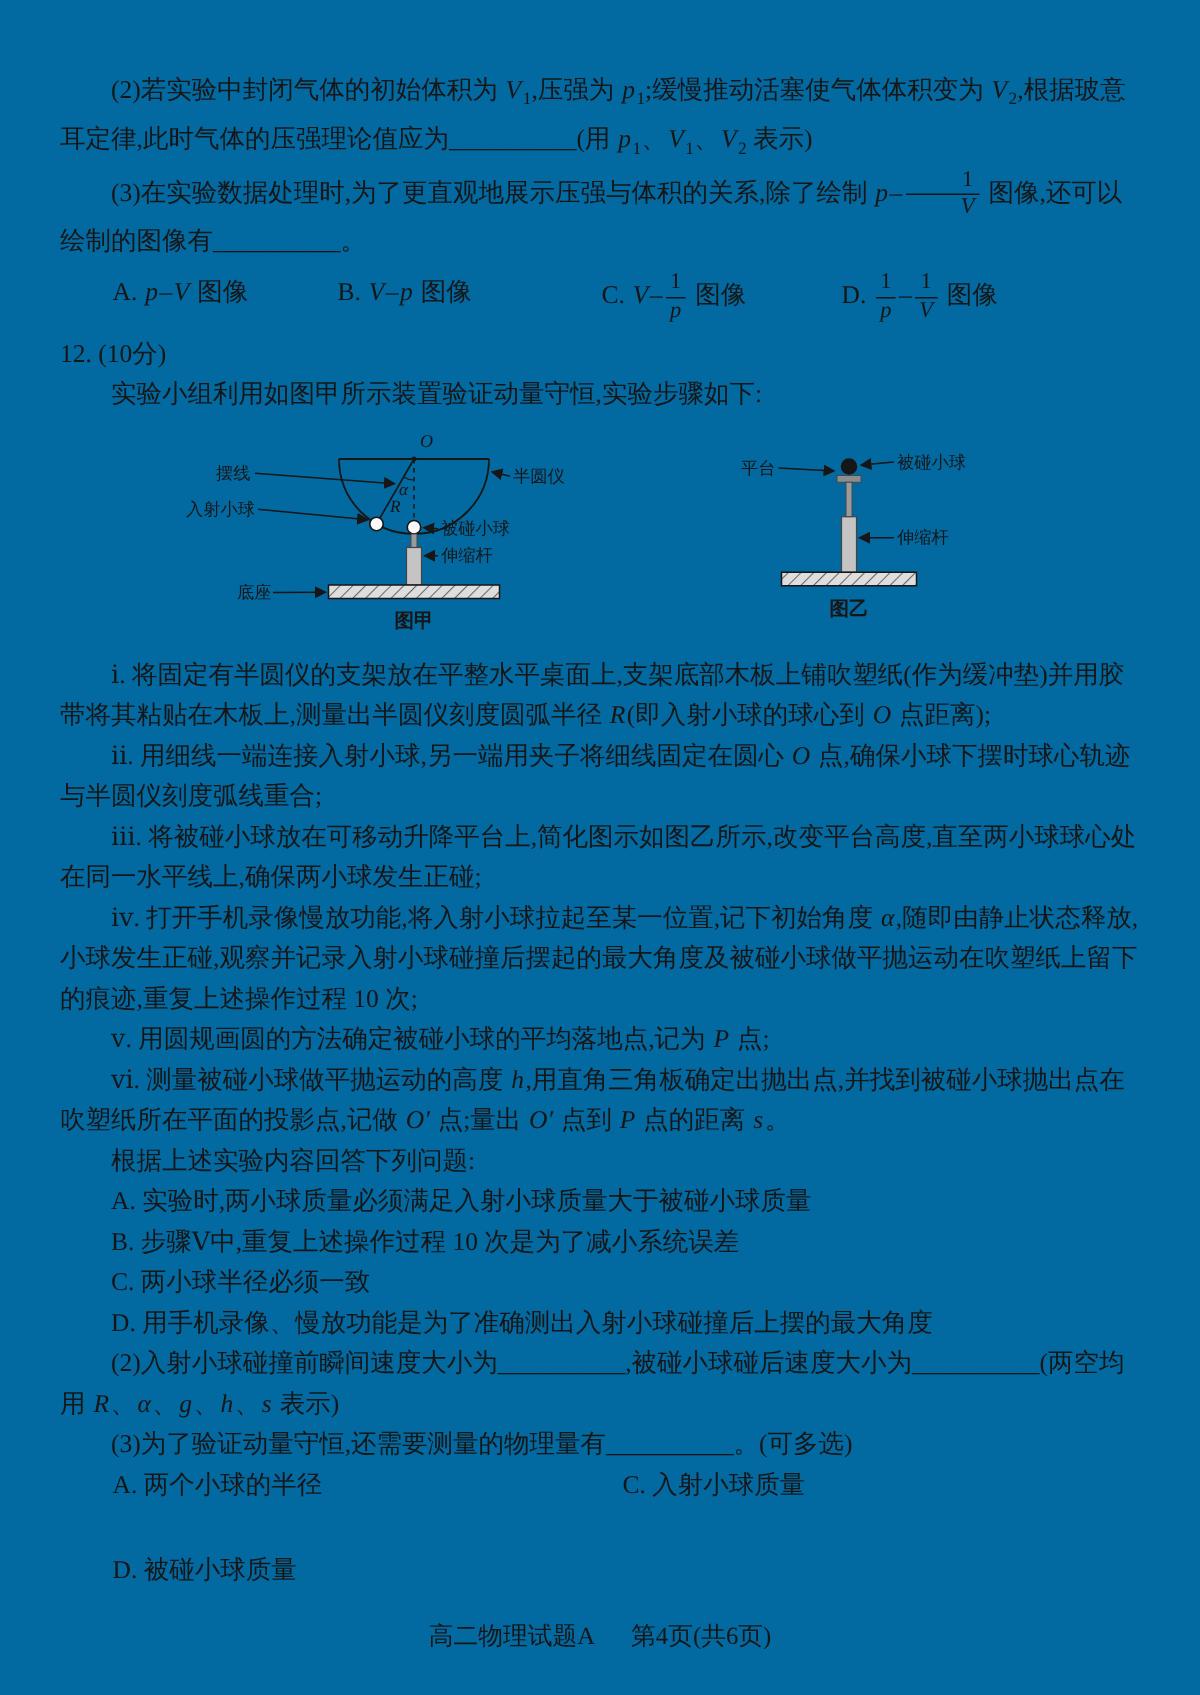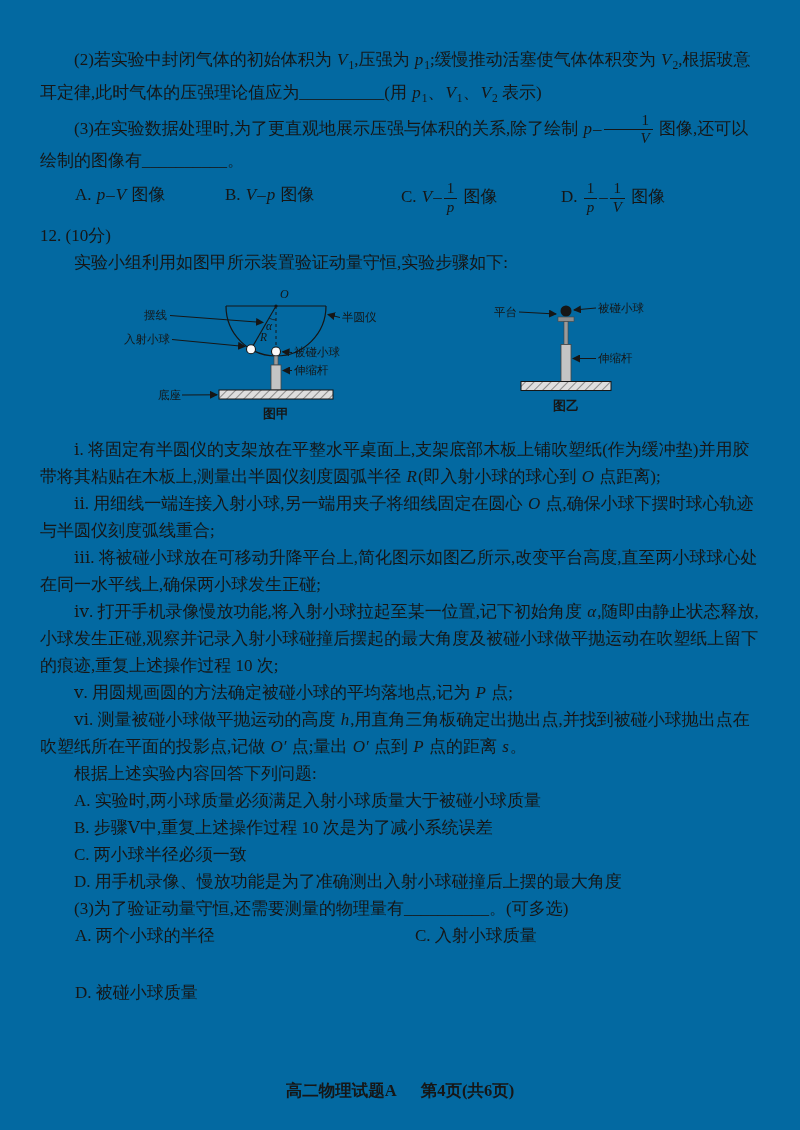--- a/index.html
+++ b/index.html
@@ -23,21 +23,21 @@
   .frac .den { padding:1px 3px 0; font-style:italic; }
   .opt-row { display:flex; padding-left:35px; margin:7px 0 6px; }
   .opt-a { width:150px; } .opt-b { width:160px; } .opt-c { width:160px;margin-left:16px; } .opt-d { flex:1; }
   .q-num { margin-top:6px; }
   .figures { display:flex; justify-content:center; align-items:flex-end; gap:48px; margin:4px 0 6px; }
   svg text { font-family:inherit; fill:#161616; }
   .grid2 { display:grid; grid-template-columns:310px 1fr; padding-left:35px;gap:30px; }
   .footer {
     position:absolute; bottom:26px; left:0; width:100%;
     display:flex; justify-content:center; gap:24px;
-    font-weight:700; font-size:16.5px;align-items:center;
+    font-weight:400; font-size:16.5px;align-items:center;
   }
 </style>
 </head>
 <body>
 
 <div class="sheet">
   <div class="content">
 
     <p class="para">(2)若实验中封闭气体的初始体积为 <span class="var">V</span><sub class="subsc">1</sub>,压强为 <span class="var">p</span><sub class="subsc">1</sub>;缓慢推动活塞使气体体积变为 <span class="var">V</span><sub class="subsc">2</sub>,根据玻意耳定律,此时气体的压强理论值应为__________(用 <span class="var">p</span><sub class="subsc">1</sub>、<span class="var">V</span><sub class="subsc">1</sub>、<span class="var">V</span><sub class="subsc">2</sub> 表示)</p>
     <p class="para">(3)在实验数据处理时,为了更直观地展示压强与体积的关系,除了绘制 <span class="var">p</span>–<span class="frac">
@@ -142,20 +142,21 @@
     <p class="para">ⅲ. 将被碰小球放在可移动升降平台上,简化图示如图乙所示,改变平台高度,直至两小球球心处在同一水平线上,确保两小球发生正碰;</p>
     <p class="para">ⅳ. 打开手机录像慢放功能,将入射小球拉起至某一位置,记下初始角度 <span class="var">α</span>,随即由静止状态释放,小球发生正碰,观察并记录入射小球碰撞后摆起的最大角度及被碰小球做平抛运动在吹塑纸上留下的痕迹,重复上述操作过程 10 次;</p>
     <p class="para">ⅴ. 用圆规画圆的方法确定被碰小球的平均落地点,记为 <span class="var">P</span> 点;</p>
     <p class="para">ⅵ. 测量被碰小球做平抛运动的高度 <span class="var">h</span>,用直角三角板确定出抛出点,并找到被碰小球抛出点在吹塑纸所在平面的投影点,记做 <span class="var">O′</span> 点;量出 <span class="var">O′</span> 点到 <span class="var">P</span> 点的距离 <span class="var">s</span>。</p>
 
     <p class="para">根据上述实验内容回答下列问题:</p>
     <p class="para">A. 实验时,两小球质量必须满足入射小球质量大于被碰小球质量</p>
     <p class="para">B. 步骤Ⅴ中,重复上述操作过程 10 次是为了减小系统误差</p>
     <p class="para">C. 两小球半径必须一致</p>
     <p class="para">D. 用手机录像、慢放功能是为了准确测出入射小球碰撞后上摆的最大角度</p>
+    <p class="para">(2)入射小球碰撞前瞬间速度大小为__________,被碰小球碰后速度大小为__________(两空均用 <span class="var">R</span>、<span class="var">α</span>、<span class="var">g</span>、<span class="var">h</span>、<span class="var">s</span> 表示)</p>
     <p class="para">(3)为了验证动量守恒,还需要测量的物理量有__________。(可多选)</p>
 
     <div class="grid2">
       <span>A. 两个小球的半径</span>
       <span>C. 入射小球质量</span>
       <span>D. 被碰小球质量</span>
     </div>
 
   </div>
 

